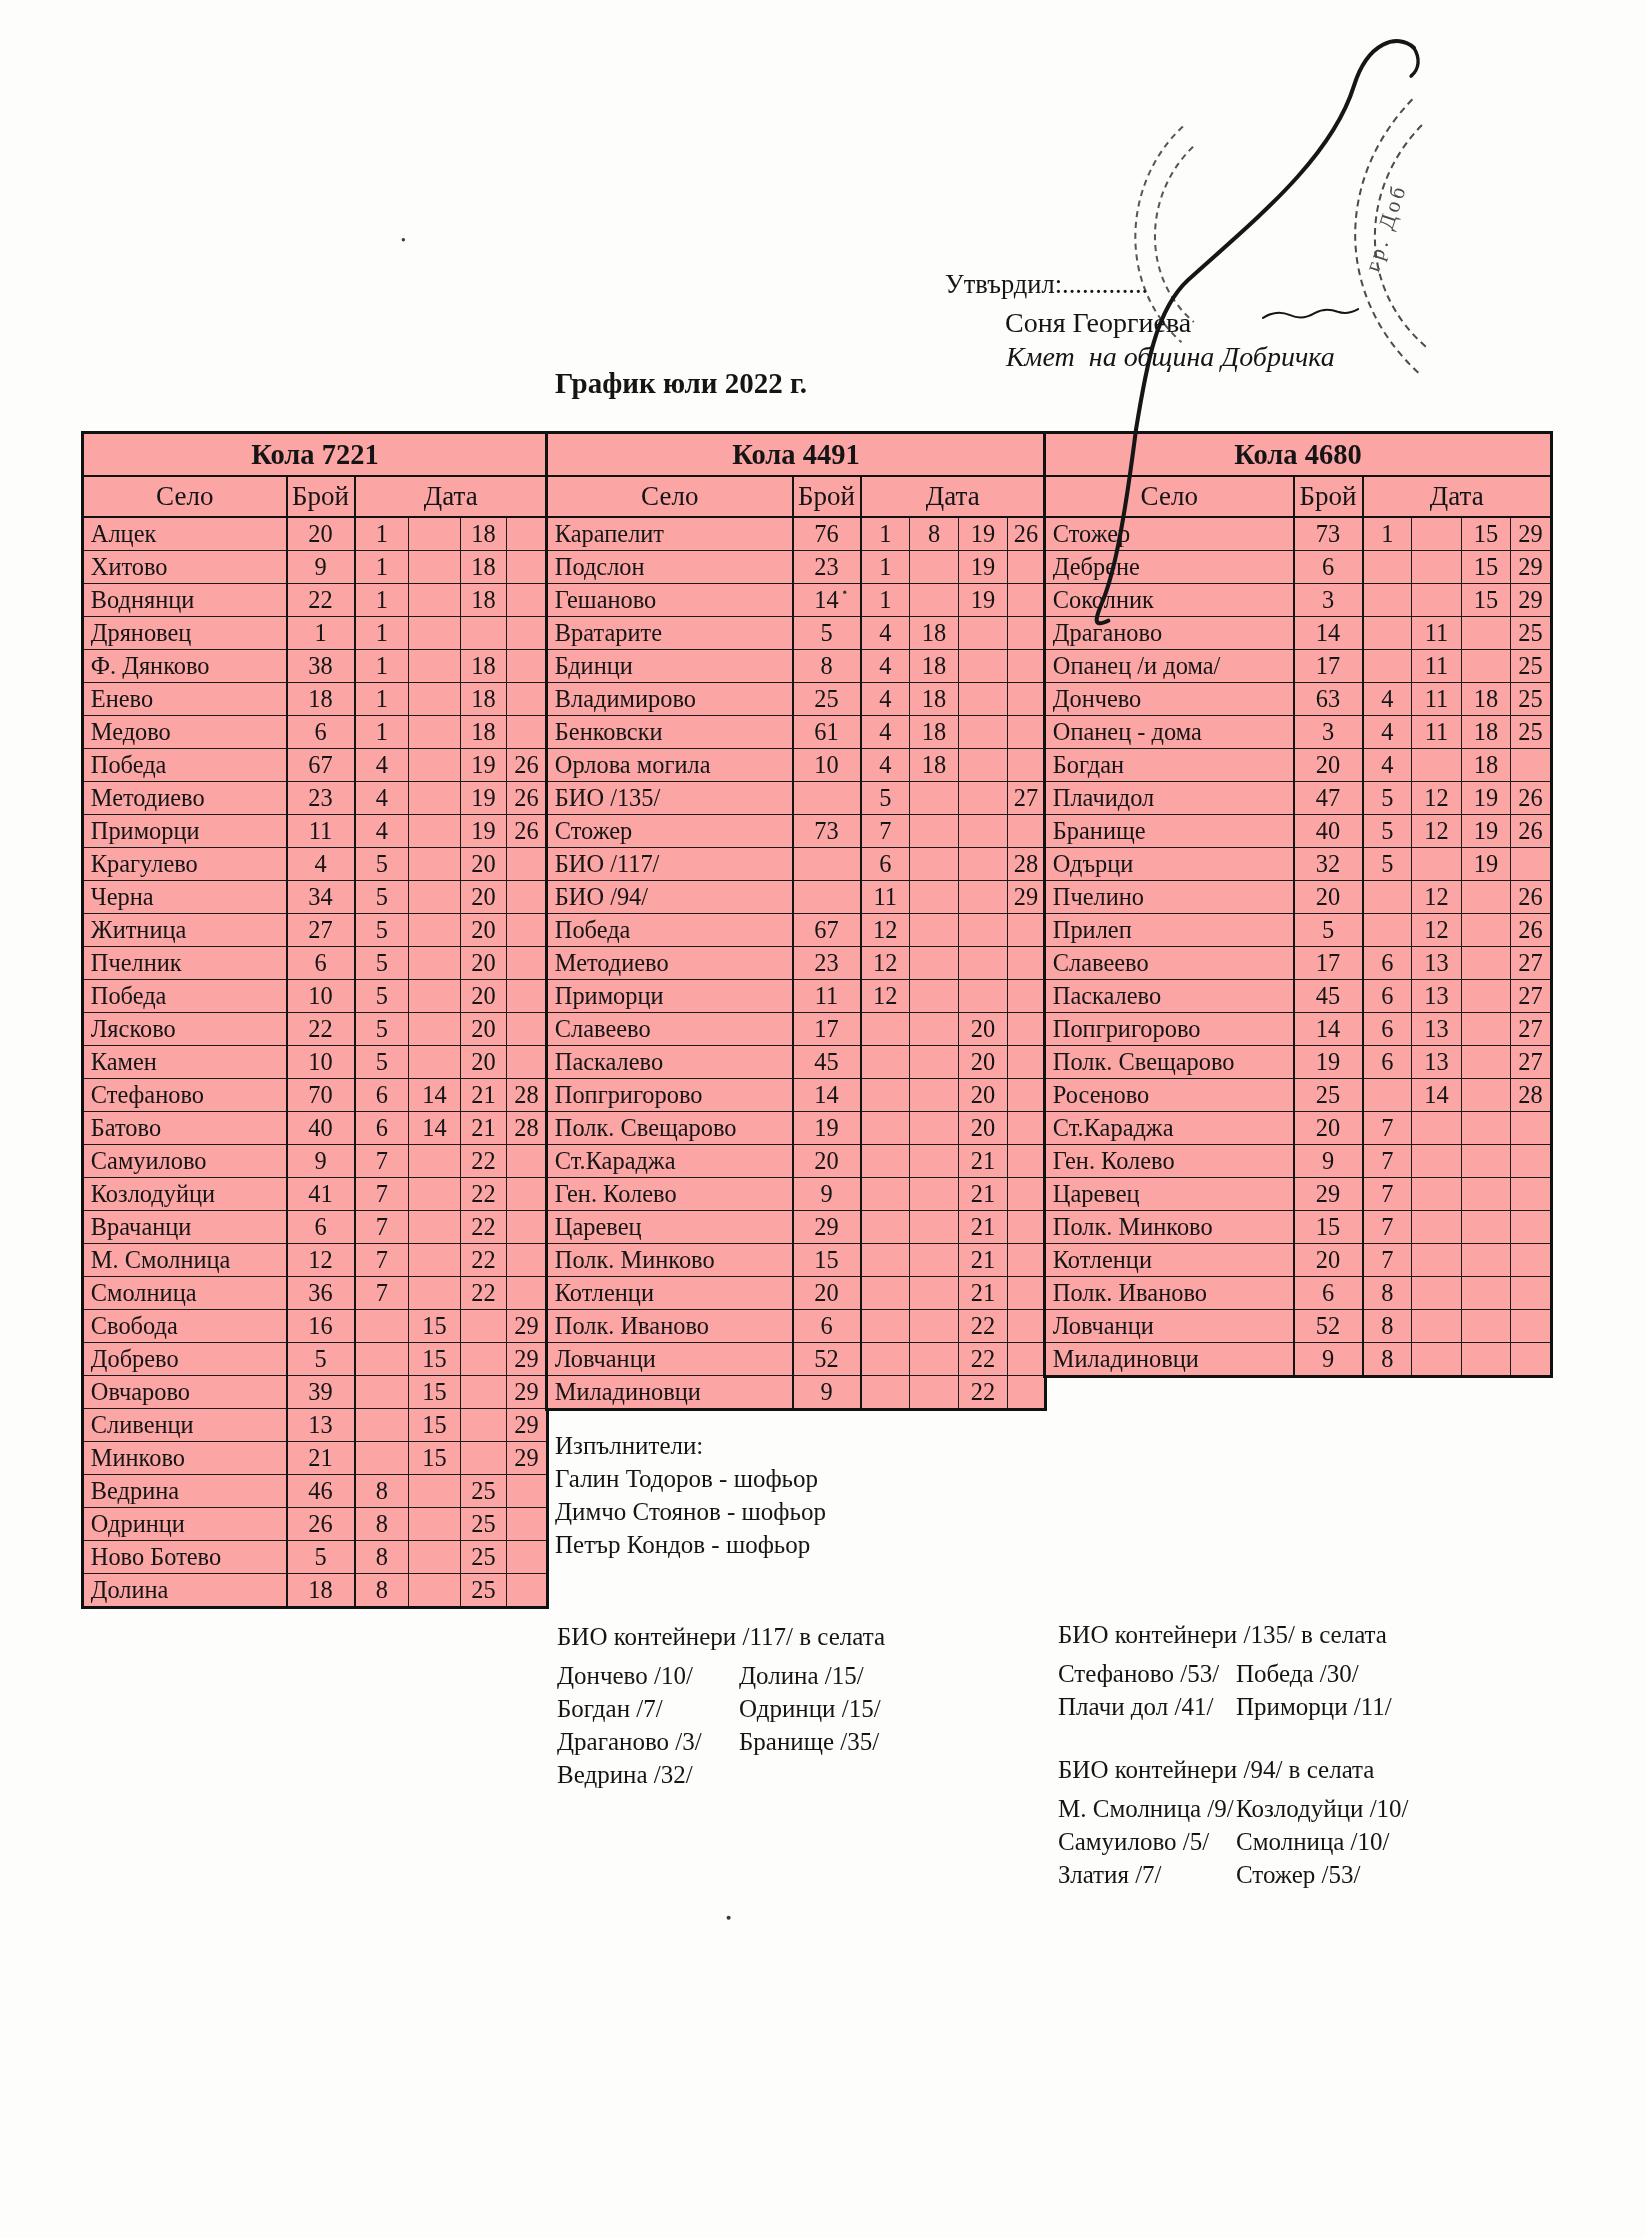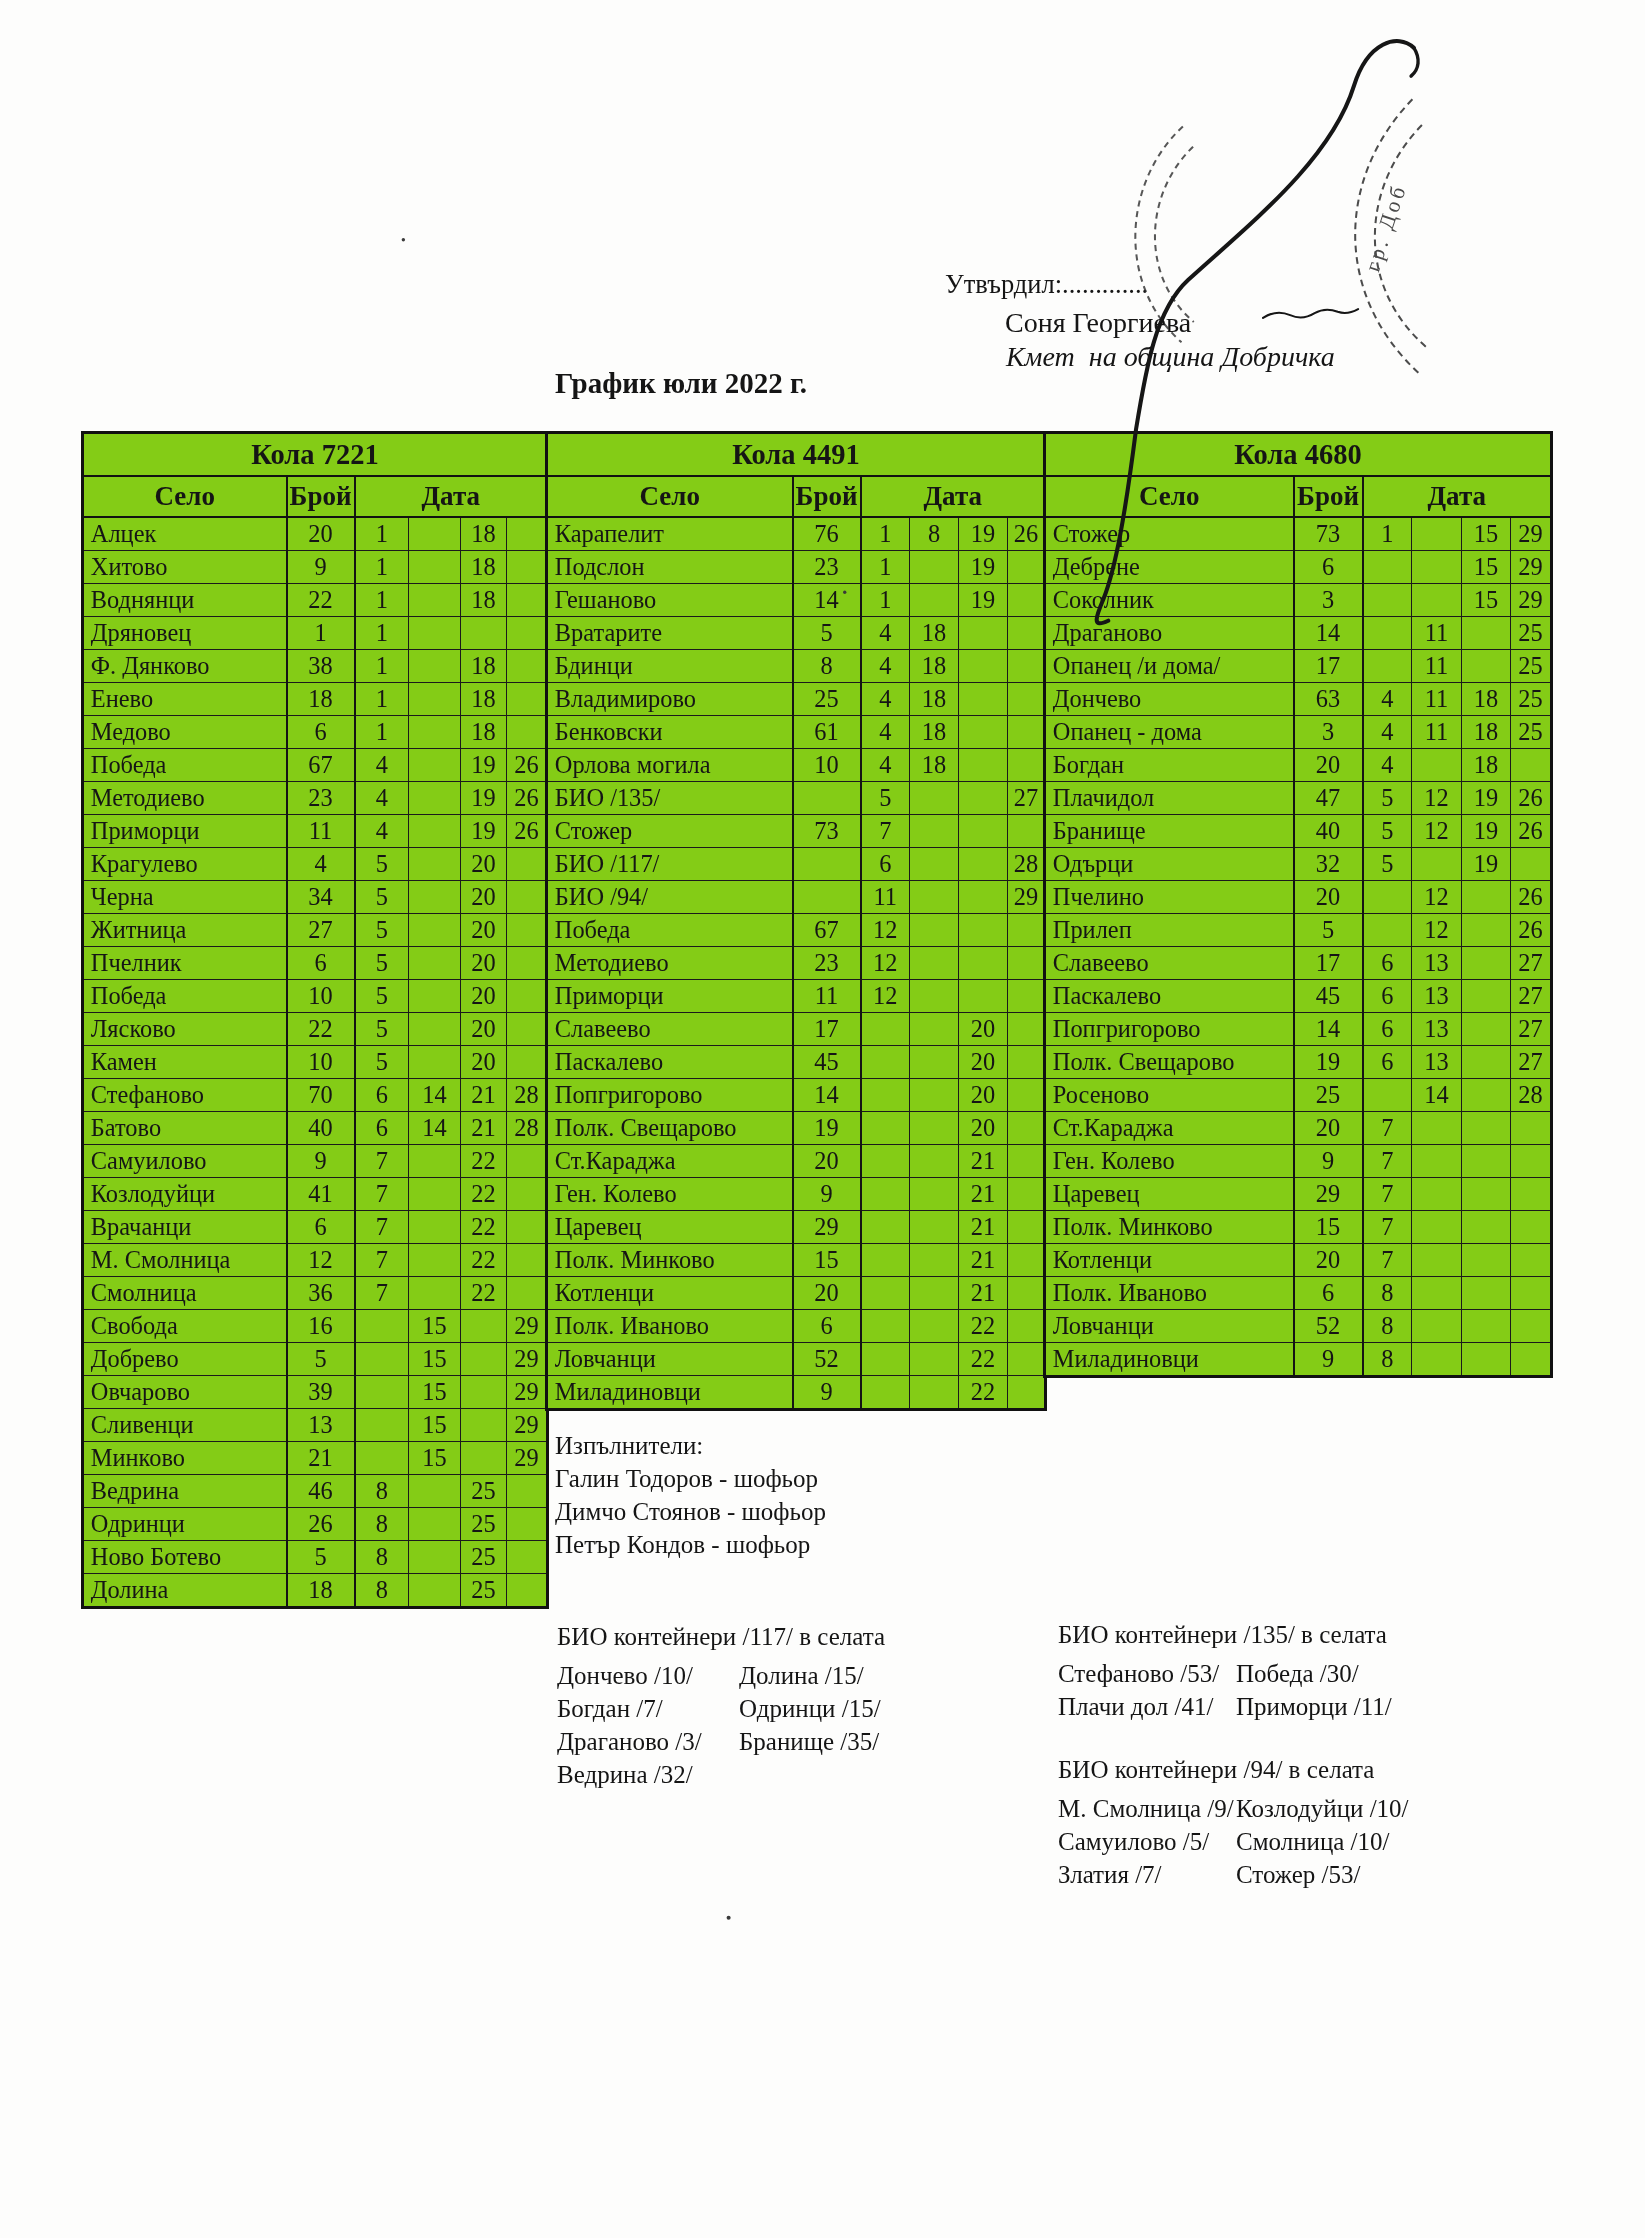--- a/index.html
+++ b/index.html
@@ -13,24 +13,24 @@
 
   
   .approval { position:absolute; left:945px; top:269px; z-index:2; }
   .approval-label { position:absolute; left:0; top:0; font-size:26.5px; white-space:nowrap; }
   .approval-name  { position:absolute; left:60px; top:38px; font-size:28px; white-space:nowrap; }
   .approval-role  { position:absolute; left:61px; top:72px; font-size:28px; font-style:italic; white-space:pre; }
 
   .doc-title { position:absolute; left:555px; top:367px; font-size:29px; font-weight:bold; white-space:nowrap; z-index:2; }
 
   
-  .sched { position:absolute; border-collapse:collapse; table-layout:fixed; z-index:3; background:#84cc16; border:3.4px solid #111; }
+  .sched { position:absolute; border-collapse:collapse; table-layout:fixed; z-index:3; background:#fca5a5; border:3.4px solid #111; }
   .sched th, .sched td { border:1.7px solid #1b1b1b; padding:0; overflow:hidden; white-space:nowrap; }
   .sched th.car { height:41px; font-size:28.5px; font-weight:bold; text-align:center; border-bottom:2.7px solid #111; }
-  .sched tr.head th { height:39px; font-size:27px; font-weight:bold; text-align:center; border-bottom:2.7px solid #111; }
+  .sched tr.head th { height:39px; font-size:27px; font-weight:normal; text-align:center; border-bottom:2.7px solid #111; }
   .sched tr.head th.h-village { border-right:2.7px solid #141414; }
   .sched tr.head th.h-count   { border-right:2.4px solid #141414; }
   .sched tbody td { height:32px; font-size:24.4px; text-align:center; line-height:1; }
   .sched tbody td.village { text-align:left; padding-left:6.8px; border-right:2.7px solid #141414; }
   .sched tbody td.count   { border-right:2.4px solid #141414; }
   #t0 { left:81px;  top:431px; width:464px; }
   #t1 { left:545px;  top:431px; width:498px; }
   #t2 { left:1043px; top:431px; width:507px; }
 
   

